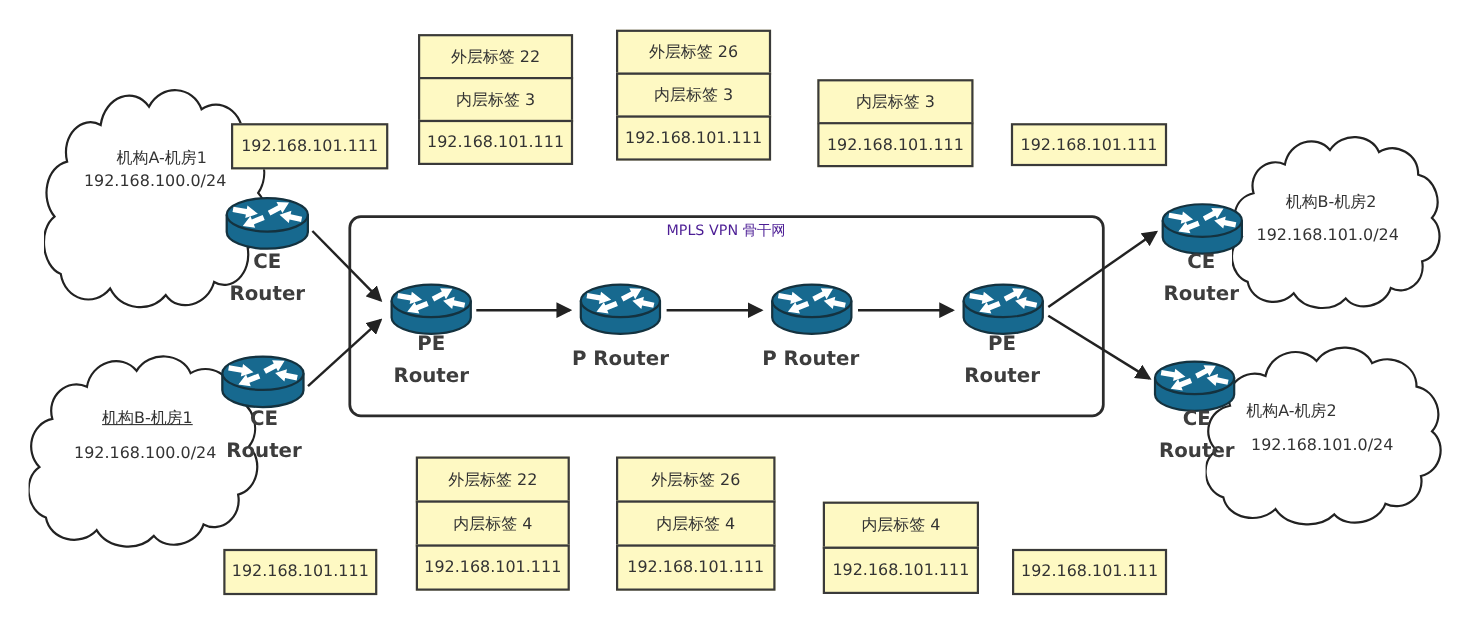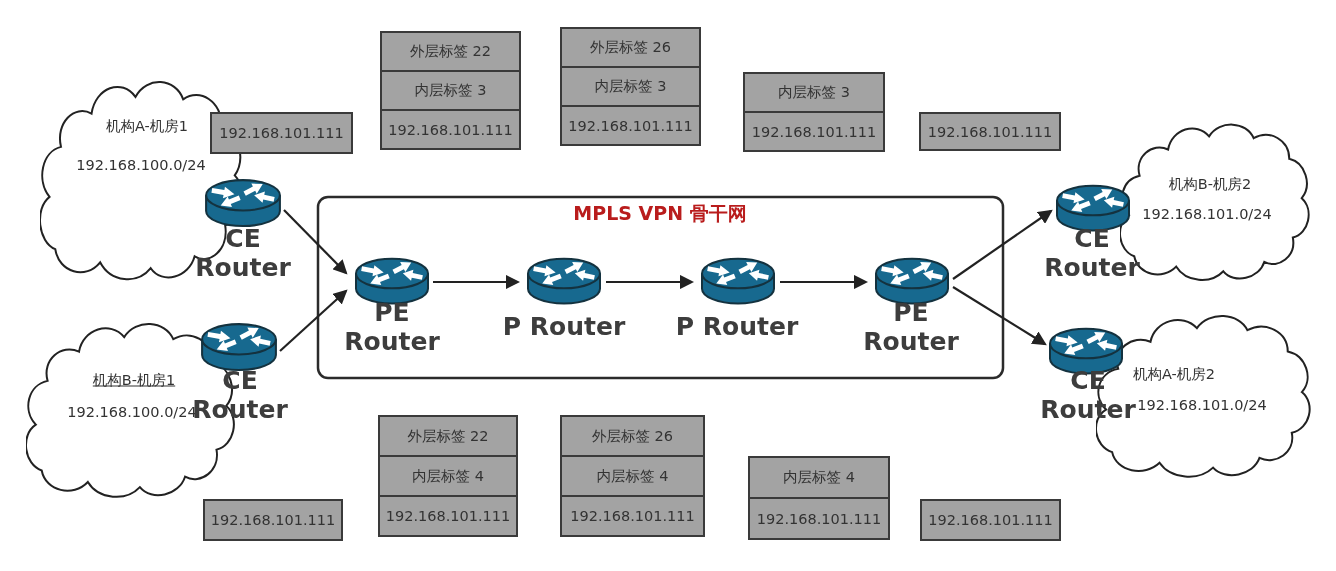--- a/index.html
+++ b/index.html
@@ -10,31 +10,31 @@
     font-family:"DejaVu Sans","Liberation Sans",sans-serif;
     overflow:hidden;
   }
   .stage svg{position:absolute;left:0;top:0;}
   .abs{position:absolute;}
   .center{transform:translate(-50%,-50%);}
   .cloud-text{
     color:#333333;font-size:14.5px;white-space:nowrap;text-align:center;
   }
   .router-label{
-    color:#3d3d3d;font-weight:bold;font-size:25px;line-height:29px;
+    color:#3d3d3d;font-weight:bold;font-size:18px;line-height:29px;
     text-align:center;white-space:nowrap;transform:translateX(-50%);
   }
   .mpls-title{
-    color:#b91c1c;font-size:19px;white-space:nowrap;transform:translateX(-50%);font-weight:bold;
+    color:#4c1d95;font-size:13px;white-space:nowrap;transform:translateX(-50%);
   }
   .ltable{position:absolute;}
   .lcell{
     box-sizing:border-box;
     border:2px solid #3a3a3a;
-    background:#a3a3a3;
+    background:#fef9c3;
     display:flex;align-items:center;justify-content:center;
     color:#333333;font-size:14.5px;white-space:nowrap;
   }
   .lcell + .lcell{margin-top:-2px;}
 </style>
 </head>
 <body>
 
 <div class="stage">
 
@@ -82,21 +82,21 @@
     <use href="#router" x="352" y="255" width="80" height="53"></use>
     <use href="#router" x="524" y="255" width="80" height="53"></use>
     <use href="#router" x="698" y="255" width="80" height="53"></use>
     <use href="#router" x="872" y="255" width="80" height="53"></use>
     <use href="#router" x="1053" y="182" width="80" height="53"></use>
     <use href="#router" x="1046" y="325" width="80" height="53"></use>
   </svg>
 
   <div class="abs mpls-title" style="left:660px;top:201px;">MPLS VPN 骨干网</div>
 
-  <div class="abs cloud-text center" style="left:147px;top:126px;">机构A-机房1</div>
+  <div class="abs cloud-text center" style="left:147px;top:144px;">机构A-机房1</div>
   <div class="abs cloud-text center" style="left:141px;top:165px;">192.168.100.0/24</div>
 
   <div class="abs cloud-text center" style="left:134px;top:380px;text-decoration:underline;">机构B-机房1</div>
   <div class="abs cloud-text center" style="left:132px;top:412px;">192.168.100.0/24</div>
 
   <div class="abs cloud-text center" style="left:1210px;top:184px;">机构B-机房2</div>
   <div class="abs cloud-text center" style="left:1207px;top:214px;">192.168.101.0/24</div>
 
   <div class="abs cloud-text center" style="left:1174px;top:374px;">机构A-机房2</div>
   <div class="abs cloud-text center" style="left:1202px;top:405px;">192.168.101.0/24</div>

